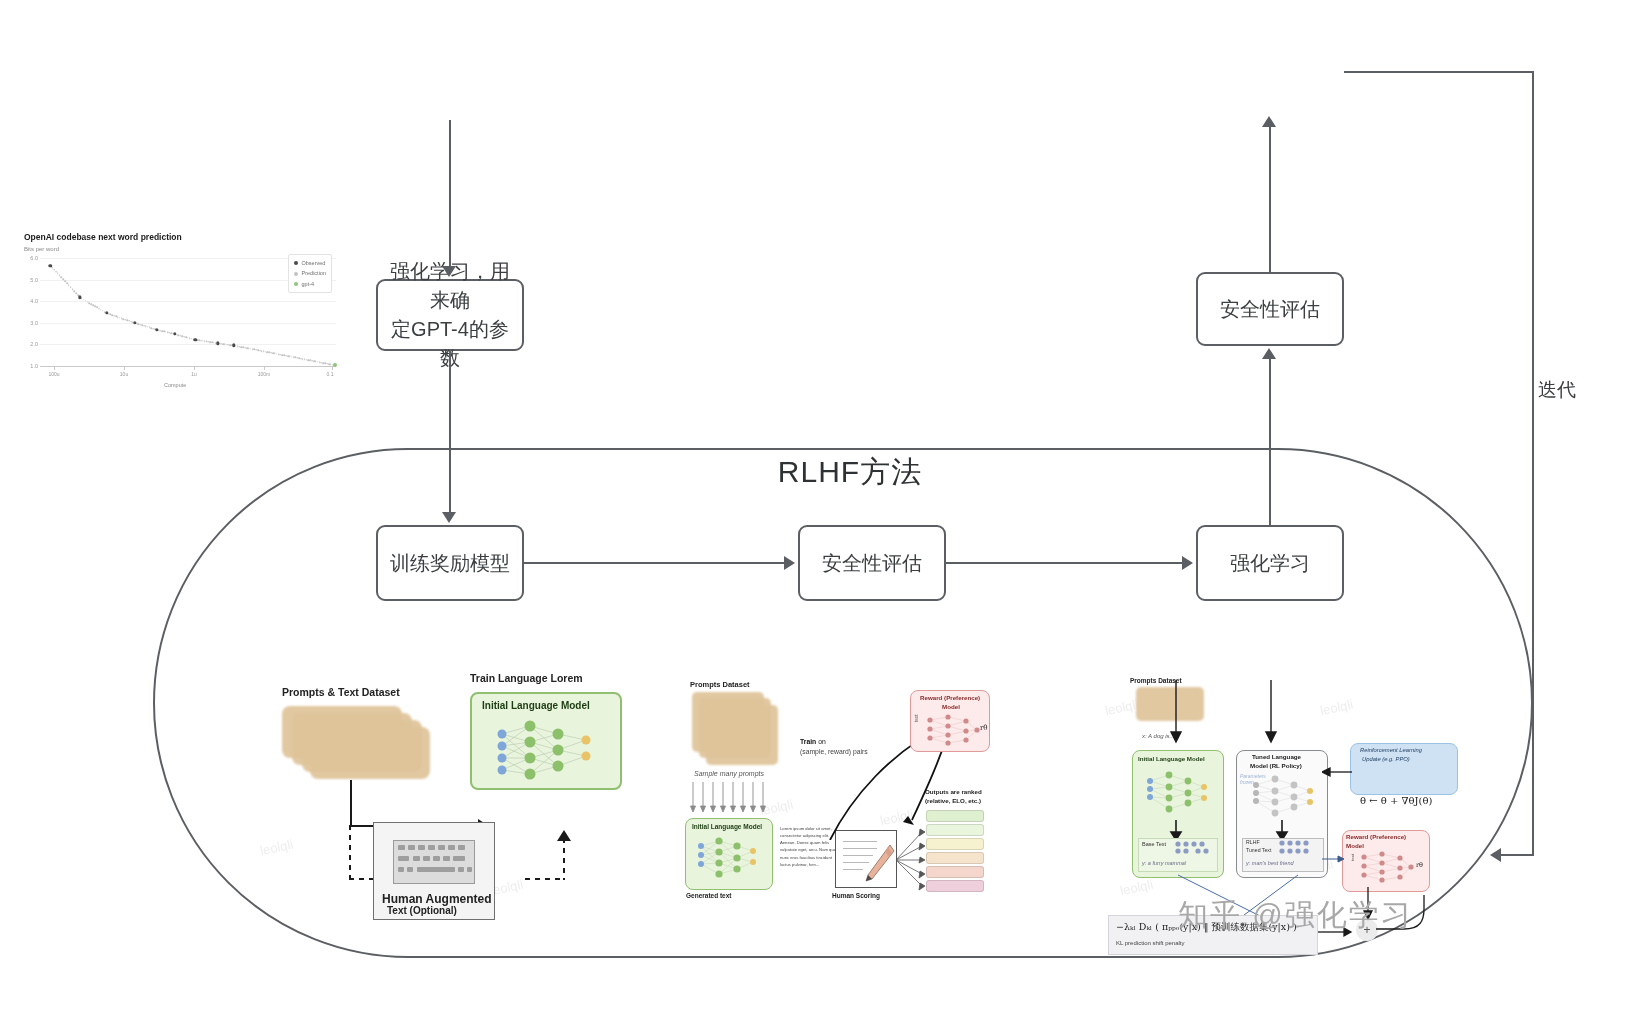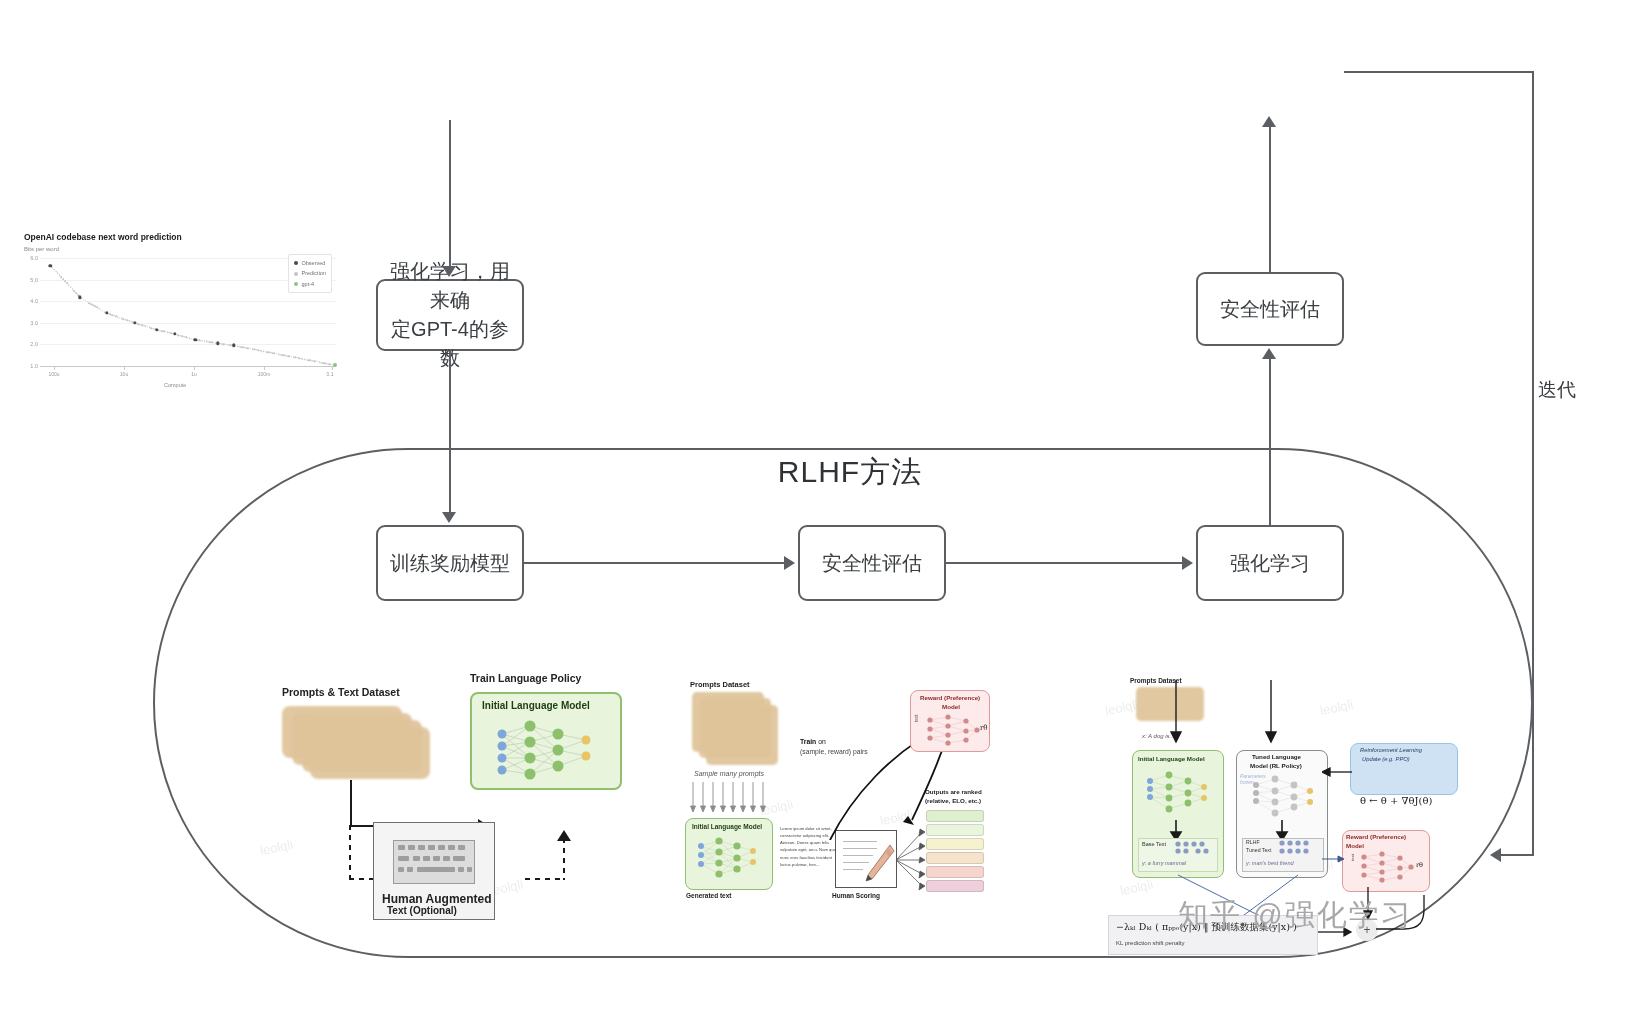--- a/index.html
+++ b/index.html
@@ -516,21 +516,21 @@
   <div class="ln hline" style="left:1498px; top:854px; width:36px;"></div>
   <div class="arrow-left" style="left:1490px; top:848px;"></div>
 
   <div id="rlhf-container"></div>
   <div id="rlhf-title">RLHF方法</div>
   <div id="iteration-label">迭代</div>
 
   <div class="panel" id="panel-step1" style="left:270px; top:660px; width:370px; height:280px;">
 
     <div class="ill-label" style="left:12px; top:26px; font-size:10.5px;">Prompts &amp; Text Dataset</div>
-    <div class="ill-label" style="left:200px; top:12px; font-size:10.5px;">Train Language Policy</div>
+    <div class="ill-label" style="left:200px; top:12px; font-size:10.5px;">Train Language Lorem</div>
 
     <div class="docstack" style="left:12px; top:46px; width:120px; height:52px;"></div>
     <div class="docstack" style="left:22px; top:53px; width:120px; height:52px;"></div>
     <div class="docstack" style="left:32px; top:60px; width:120px; height:52px;"></div>
     <div class="docstack" style="left:40px; top:67px; width:120px; height:52px;"></div>
 
     <div class="ln vline" style="left:80px; top:120px; height:46px; background:#1a1a1a;"></div>
     <div class="ln hline" style="left:80px; top:165px; width:130px; background:#1a1a1a;"></div>
     <div class="arrow-right" style="left:208px; top:159px; border-left-color:#1a1a1a;"></div>
 

